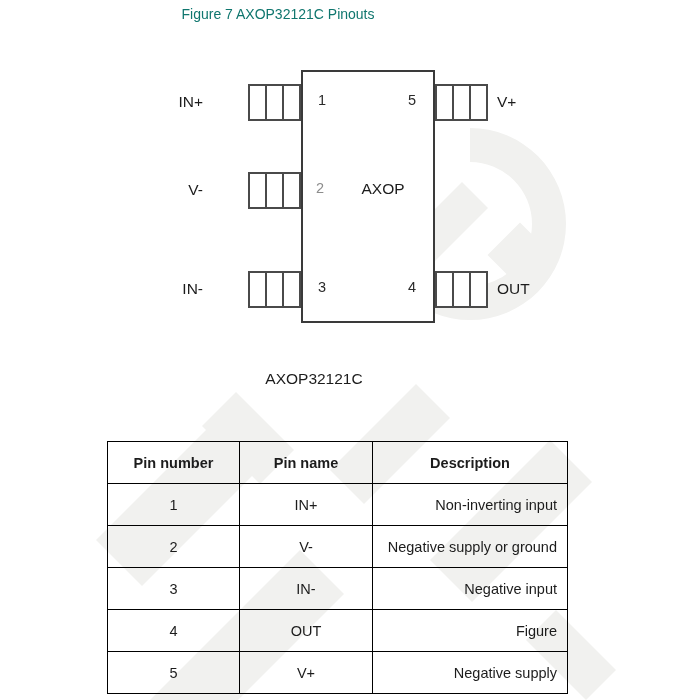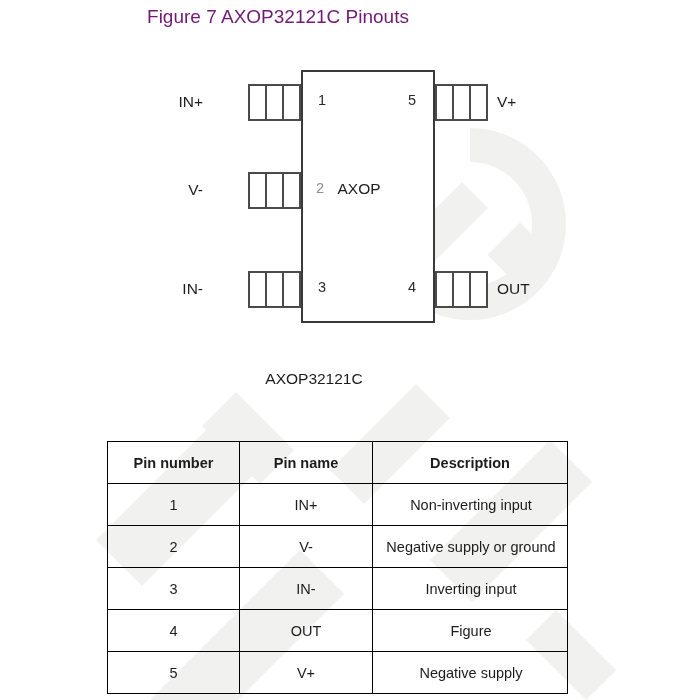--- a/index.html
+++ b/index.html
@@ -25,22 +25,22 @@
     z-index: 0;
   }
 
   
   #figure-title {
     position: absolute;
     left: 0;
     top: 6px;
     width: 556px;
     text-align: center;
-    font-size: 19px;
-    color: #701a75;
+    font-size: 14px;
+    color: #0f766e;
     z-index: 3;
   }
 
   
   #package-diagram {
     position: absolute;
     left: 0; top: 0;
     width: 700px; height: 420px;
     z-index: 2;
   }
@@ -52,21 +52,21 @@
     top: 70px;
     width: 134px;
     height: 253px;
     border: 2.2px solid #3a3a3a;
     background: #ffffff;
     box-sizing: border-box;
   }
 
   #ic-marking {
     position: absolute;
-    left: 292px;
+    left: 316px;
     top: 172px;
     width: 134px;
     text-align: center;
     font-size: 15.5px;
     line-height: 34px;
     color: #1c1c1c;
   }
   #ic-marking div { white-space: nowrap; }
 
   
@@ -156,21 +156,21 @@
     color: #1c1c1c;
     padding: 0 10px;
     background: transparent;
   }
   #pin-table th {
     font-weight: bold;
     text-align: center;
   }
   .col-pin-number { width: 111px; text-align: center; }
   .col-pin-name   { width: 112px; text-align: center; }
-  .col-desc       { text-align: center; }
+  .col-desc       { text-align: right; }
   #pin-table td.col-desc { padding-left: 12px; }
 </style>
 </head>
 <body>
 
 <svg id="watermark" viewBox="0 0 700 700" xmlns="http://www.w3.org/2000/svg" aria-hidden="true">
   <g fill="#f1f1ef">
     <path d="M470 128 a96 96 0 1 1 -96 96 h34 a62 62 0 1 0 62 -62 z"></path>
     <path d="M497 232 l46 0 0 46 -46 0 z" transform="rotate(45 520 255)"></path>
     <path d="M398 246 l64 -64 26 26 -64 64 z"></path>
@@ -229,21 +229,21 @@
       <td class="col-desc">Non-inverting input</td>
     </tr>
     <tr>
       <td class="col-pin-number">2</td>
       <td class="col-pin-name">V-</td>
       <td class="col-desc">Negative supply or ground</td>
     </tr>
     <tr>
       <td class="col-pin-number">3</td>
       <td class="col-pin-name">IN-</td>
-      <td class="col-desc">Inverting input</td>
+      <td class="col-desc">Negative input</td>
     </tr>
     <tr>
       <td class="col-pin-number">4</td>
       <td class="col-pin-name">OUT</td>
       <td class="col-desc">Figure</td>
     </tr>
     <tr>
       <td class="col-pin-number">5</td>
       <td class="col-pin-name">V+</td>
       <td class="col-desc">Negative supply</td>

